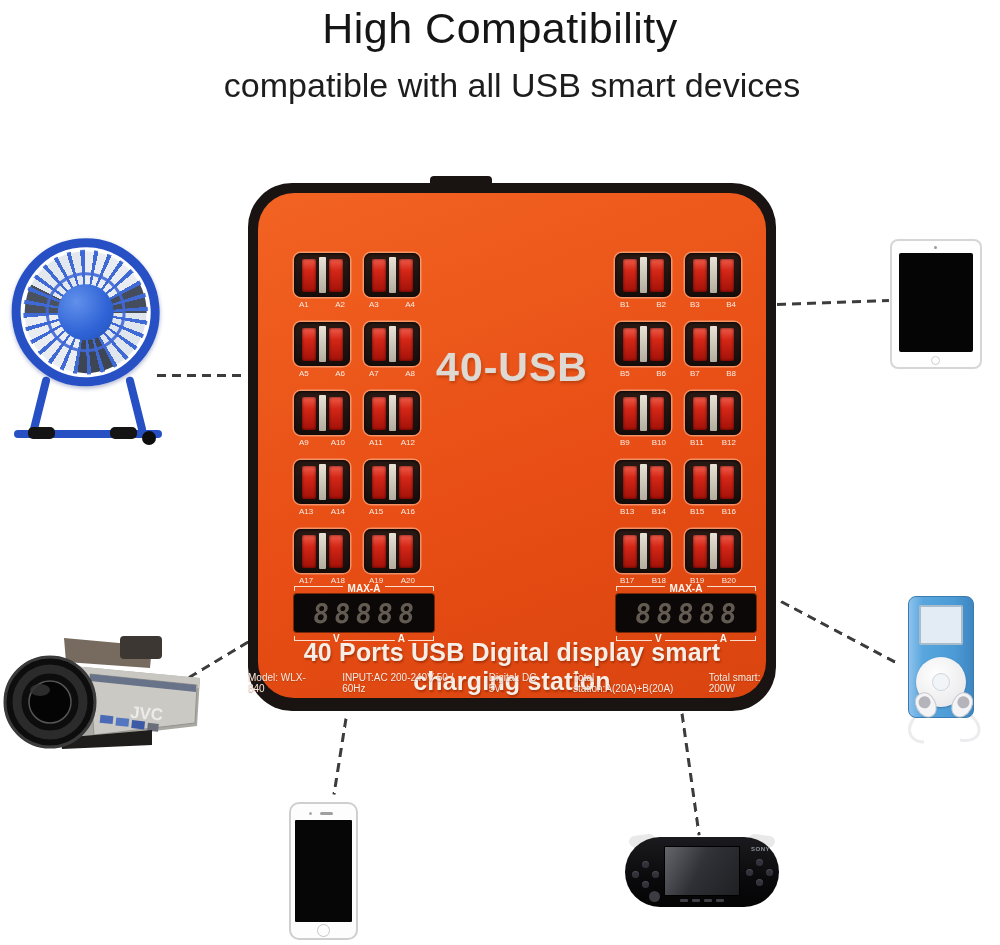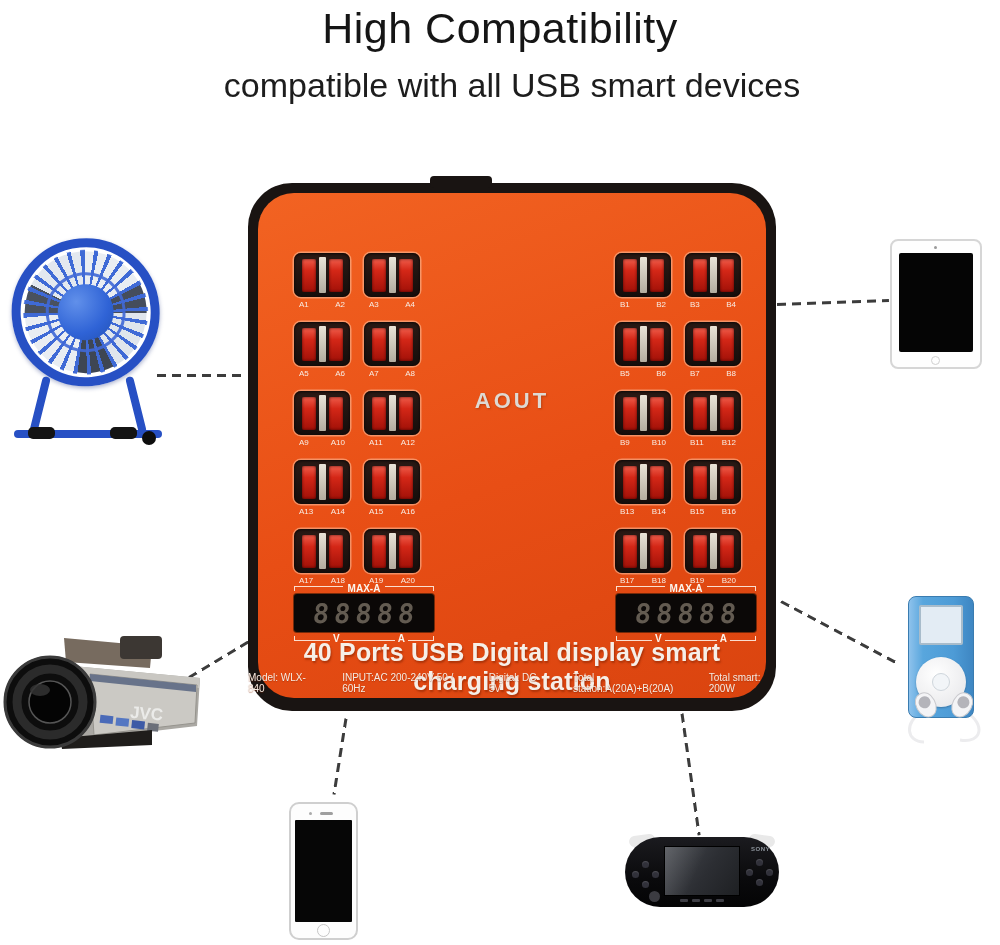--- a/index.html
+++ b/index.html
@@ -188,21 +188,21 @@
 <div class="dash dash-tablet"></div>
 <div class="dash dash-cam"></div>
 <div class="dash dash-ipod"></div>
 <div class="dash dash-phone"></div>
 <div class="dash dash-psp"></div>
 
 <div class="station">
   <div class="station-tab"></div>
   <div class="station-face"></div>
 
-  <div class="station-sub">AOUT</div>
+  <div class="station-name">40-USB</div>
 
   <div class="port-group group-a">
       <div class="usb-module">
         <div class="mod-body">
           <div class="usb-port"></div>
           <div class="usb-divider"></div>
           <div class="usb-port"></div>
         </div>
         <div class="mod-labels">
           <span>A1</span>

